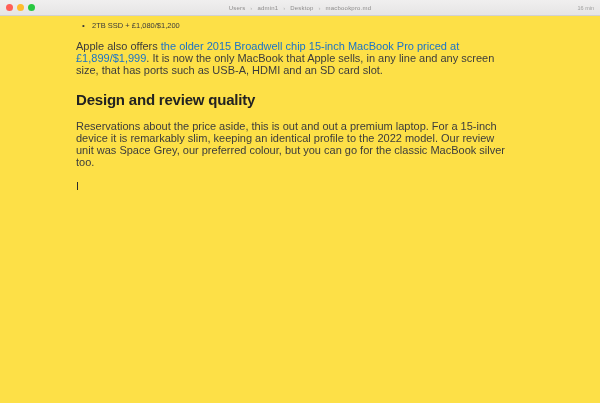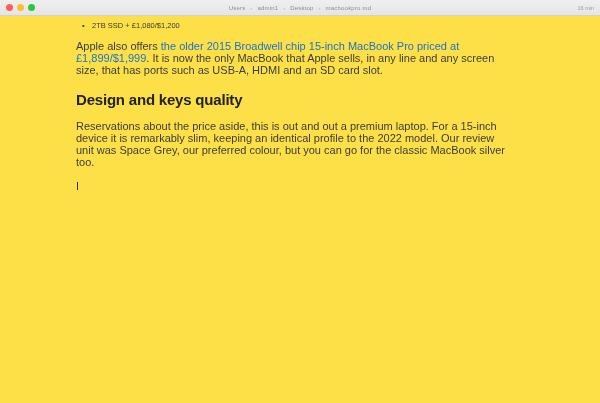--- a/index.html
+++ b/index.html
@@ -160,21 +160,21 @@
     <div class="doc">
 
       <ul class="spec-list">
         <li>2TB SSD + £1,080/$1,200</li>
       </ul>
 
       <p class="para">
         <span>Apple also offers </span><a href="#">the older 2015 Broadwell chip 15-inch MacBook Pro priced at £1,899/$1,999</a><span>. It is now the only MacBook that Apple sells, in any line and any screen size, that has ports such as USB-A, HDMI and an SD card slot.</span>
       </p>
 
-      <h2 class="section-title">Design and keys quality</h2>
+      <h2 class="section-title">Design and review quality</h2>
 
       <p class="para">Reservations about the price aside, this is out and out a premium laptop. For a 15-inch device it is remarkably slim, keeping an identical profile to the 2022 model. Our review unit was Space Grey, our preferred colour, but you can go for the classic MacBook silver too.</p>
 
       <p class="para"><span class="caret"></span></p>
 
     </div>
   </div>
 </div>
 
 </body></html>

